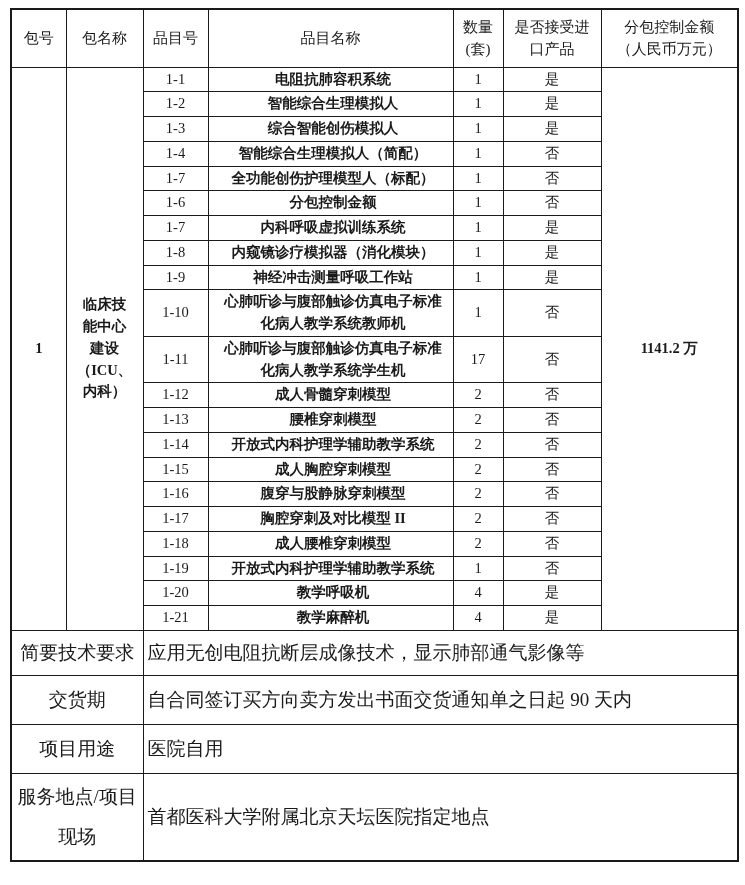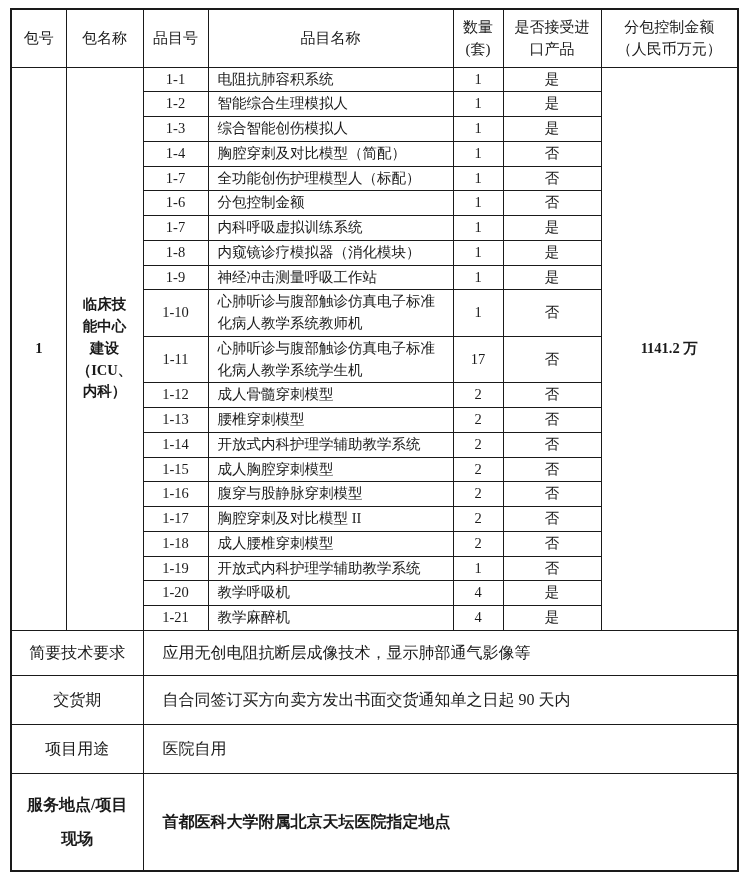--- a/index.html
+++ b/index.html
@@ -28,30 +28,30 @@
     box-sizing:border-box;
     word-break:break-all;
     overflow:hidden;
   }
   .proc-table thead th{
     height:58px;
     font-weight:normal;
     font-size:15px;
   }
   .pre{white-space:pre-line;}
-  td.left{text-align:left;padding-left:9px;}
+  td.left{text-align:center;padding-left:9px;font-weight:bold;}
   #items-body td{height:23px;}
   #items-body td.span-cell{height:auto;font-weight:bold;}
-  #footer-body td{font-size:16px;}
+  #footer-body td{font-size:19px;}
   #footer-body tr:nth-child(1) td{height:45px;}
   #footer-body tr:nth-child(2) td{height:49px;}
   #footer-body tr:nth-child(3) td{height:49px;}
-  #footer-body tr:nth-child(4) td{height:98px;font-weight:bold;}
+  #footer-body tr:nth-child(4) td{height:88px;}
   #footer-body td.flabel{line-height:2.1;}
-  #footer-body td.fvalue{text-align:left;padding-left:19px;}
+  #footer-body td.fvalue{text-align:left;padding-left:4px;}
 </style>
 </head>
 <body>
 
 <div class="page">
   <table class="proc-table">
     <colgroup>
       <col style="width:55px">
       <col style="width:77px">
       <col style="width:65px">
@@ -95,21 +95,21 @@
           <td>是</td>
         </tr>
         <tr>
           <td>1-3</td>
           <td class="left">综合智能创伤模拟人</td>
           <td>1</td>
           <td>是</td>
         </tr>
         <tr>
           <td>1-4</td>
-          <td class="left">胸腔穿刺及对比模型（简配）</td>
+          <td class="left">智能综合生理模拟人（简配）</td>
           <td>1</td>
           <td>否</td>
         </tr>
         <tr>
           <td>1-7</td>
           <td class="left">全功能创伤护理模型人（标配）</td>
           <td>1</td>
           <td>否</td>
         </tr>
         <tr>

